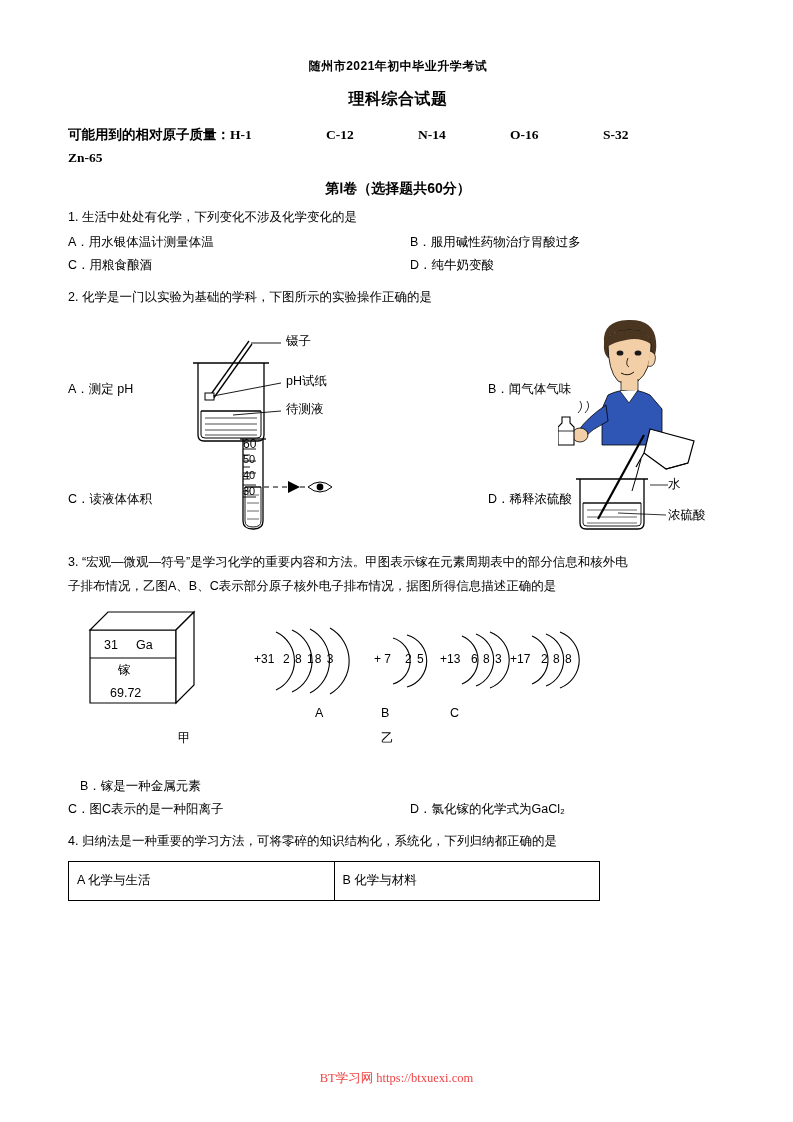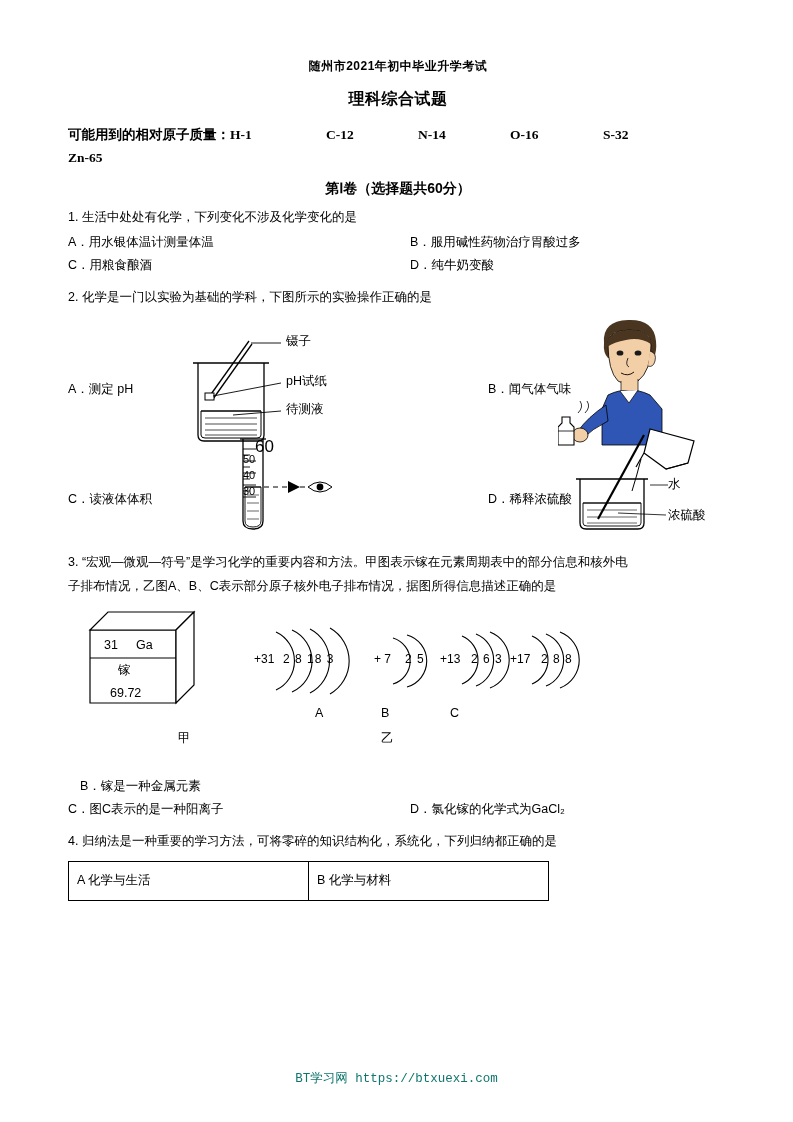--- a/index.html
+++ b/index.html
@@ -106,41 +106,41 @@
     font-size: 12.5px;
     font-family: "Liberation Sans", sans-serif;
   }
   
   .fig3 {
     position: relative;
     height: 175px;
     margin-top: 2px;
   }
   .tbl {
-    width: 481px;
+    width: 532px;
     border-collapse: collapse;
     margin-top: 8px;
     font-family: "Liberation Sans", sans-serif;
     font-size: 12.5px;
   }
   .tbl td {
     border: 1px solid #000;
     height: 30px;
     padding: 4px 8px;
     vertical-align: middle;
   }
   .footer {
     position: absolute;
     left: 0;
     top: 1070px;
     width: 793px;
     text-align: center;
     font-size: 12.5px;
-    color: #0f766e;
-    font-family: Liberation Mono, monospace;
+    color: #ef4444;
+    font-family: Liberation Serif, serif;
   }
   svg { display: block; }
   .svgwrap { position: absolute; }
 </style>
 </head>
 <body>
 
 <div class="page">
   <div class="content">
 
@@ -272,21 +272,21 @@
 
           <g stroke="#000" stroke-width="1" stroke-dasharray="5,4">
             <line x1="96" y1="52" x2="140" y2="52"></line>
           </g>
 
           <path d="M140 52 q12 -10 24 0 q-12 10 -24 0 Z" fill="#fff" stroke="#000" stroke-width="1"></path>
           <circle cx="152" cy="52" r="3.4" fill="#000"></circle>
           <path d="M120 46 L132 52 L120 58" fill="#000" stroke="none"></path>
         </svg>
       </div>
-      <div class="lblA" style="left:175px; top:124px; font-size:17px;padding-left:12px;">60</div>
+      <div class="lblA" style="left:175px; top:124px; font-size:12px;">60</div>
       <div class="lblA" style="left:175px; top:140px; font-size:11px;">50</div>
       <div class="lblA" style="left:175px; top:156px; font-size:11px;">40</div>
       <div class="lblA" style="left:175px; top:172px; font-size:11px;">30</div>
 
       <div class="lblA" style="left:420px; top:178px;">D．稀释浓硫酸</div>
       <div class="svgwrap" style="left:490px; top:110px;">
         <svg width="175" height="120" viewBox="0 0 175 120">
 
           <path d="M22 56 L22 100 Q22 106 28 106 L80 106 Q86 106 86 100 L86 56" fill="none" stroke="#000" stroke-width="1.3"></path>
           <line x1="18" y1="56" x2="90" y2="56" stroke="#000" stroke-width="1.3"></line>
@@ -366,21 +366,21 @@
       <div class="svgwrap" style="left:370px; top:30px;">
         <svg width="80" height="60" viewBox="0 0 80 60">
           <g fill="none" stroke="#000" stroke-width="1.1">
             <path d="M24 6 A26 26 0 0 1 24 54"></path>
             <path d="M38 4 A28 28 0 0 1 38 56"></path>
             <path d="M52 2 A30 30 0 0 1 52 58"></path>
           </g>
         </svg>
       </div>
       <div class="lblA" style="left:372px; top:52px; font-size:12px;">+13</div>
-      <div class="lblA" style="left:403px; top:52px; font-size:12px; letter-spacing:1px;">2 6 3</div>
+      <div class="lblA" style="left:403px; top:52px; font-size:12px; letter-spacing:1px;">6 8 3</div>
 
       <div class="svgwrap" style="left:440px; top:30px;">
         <svg width="80" height="60" viewBox="0 0 80 60">
           <g fill="none" stroke="#000" stroke-width="1.1">
             <path d="M24 6 A26 26 0 0 1 24 54"></path>
             <path d="M38 4 A28 28 0 0 1 38 56"></path>
             <path d="M52 2 A30 30 0 0 1 52 58"></path>
           </g>
         </svg>
       </div>

